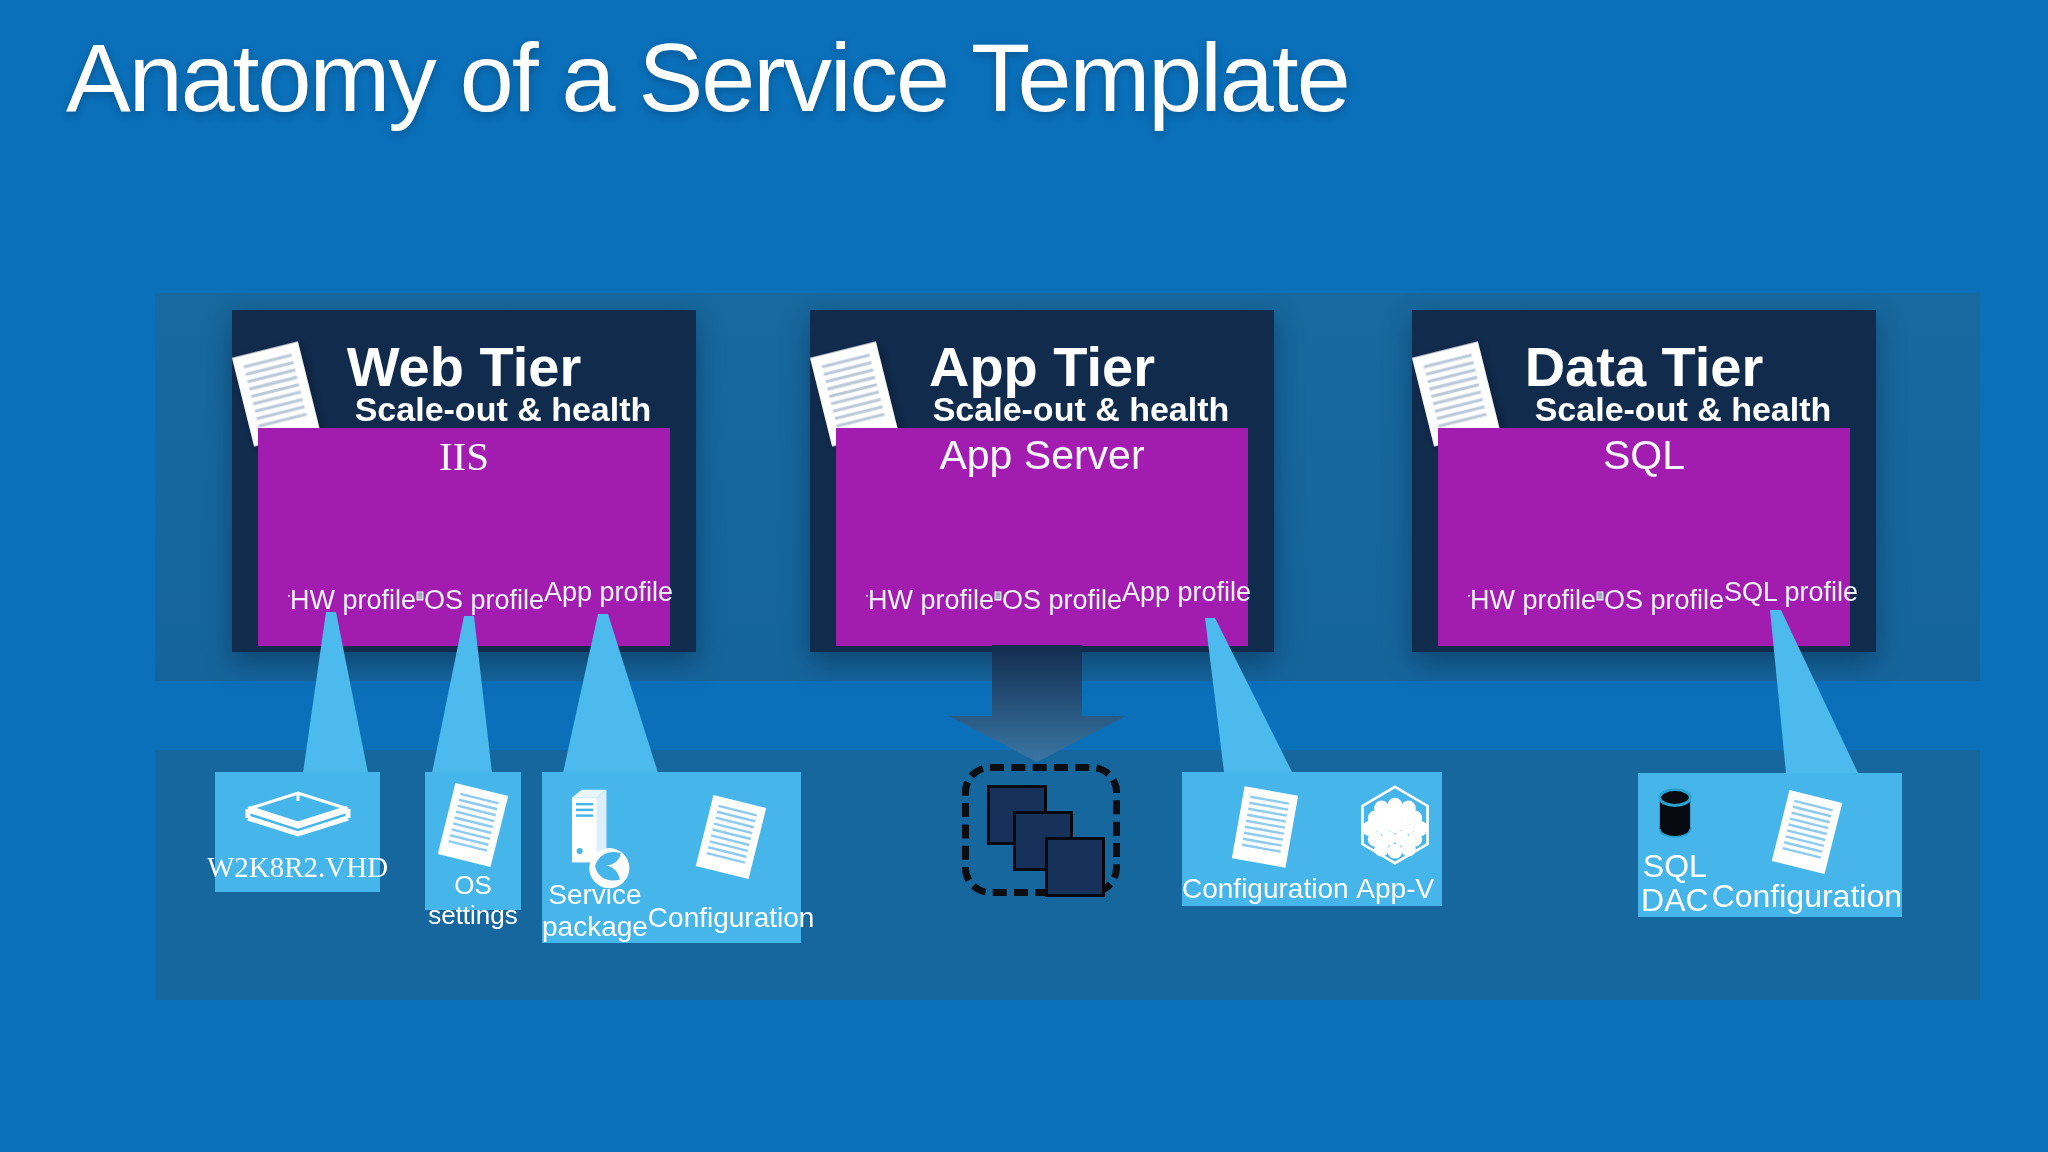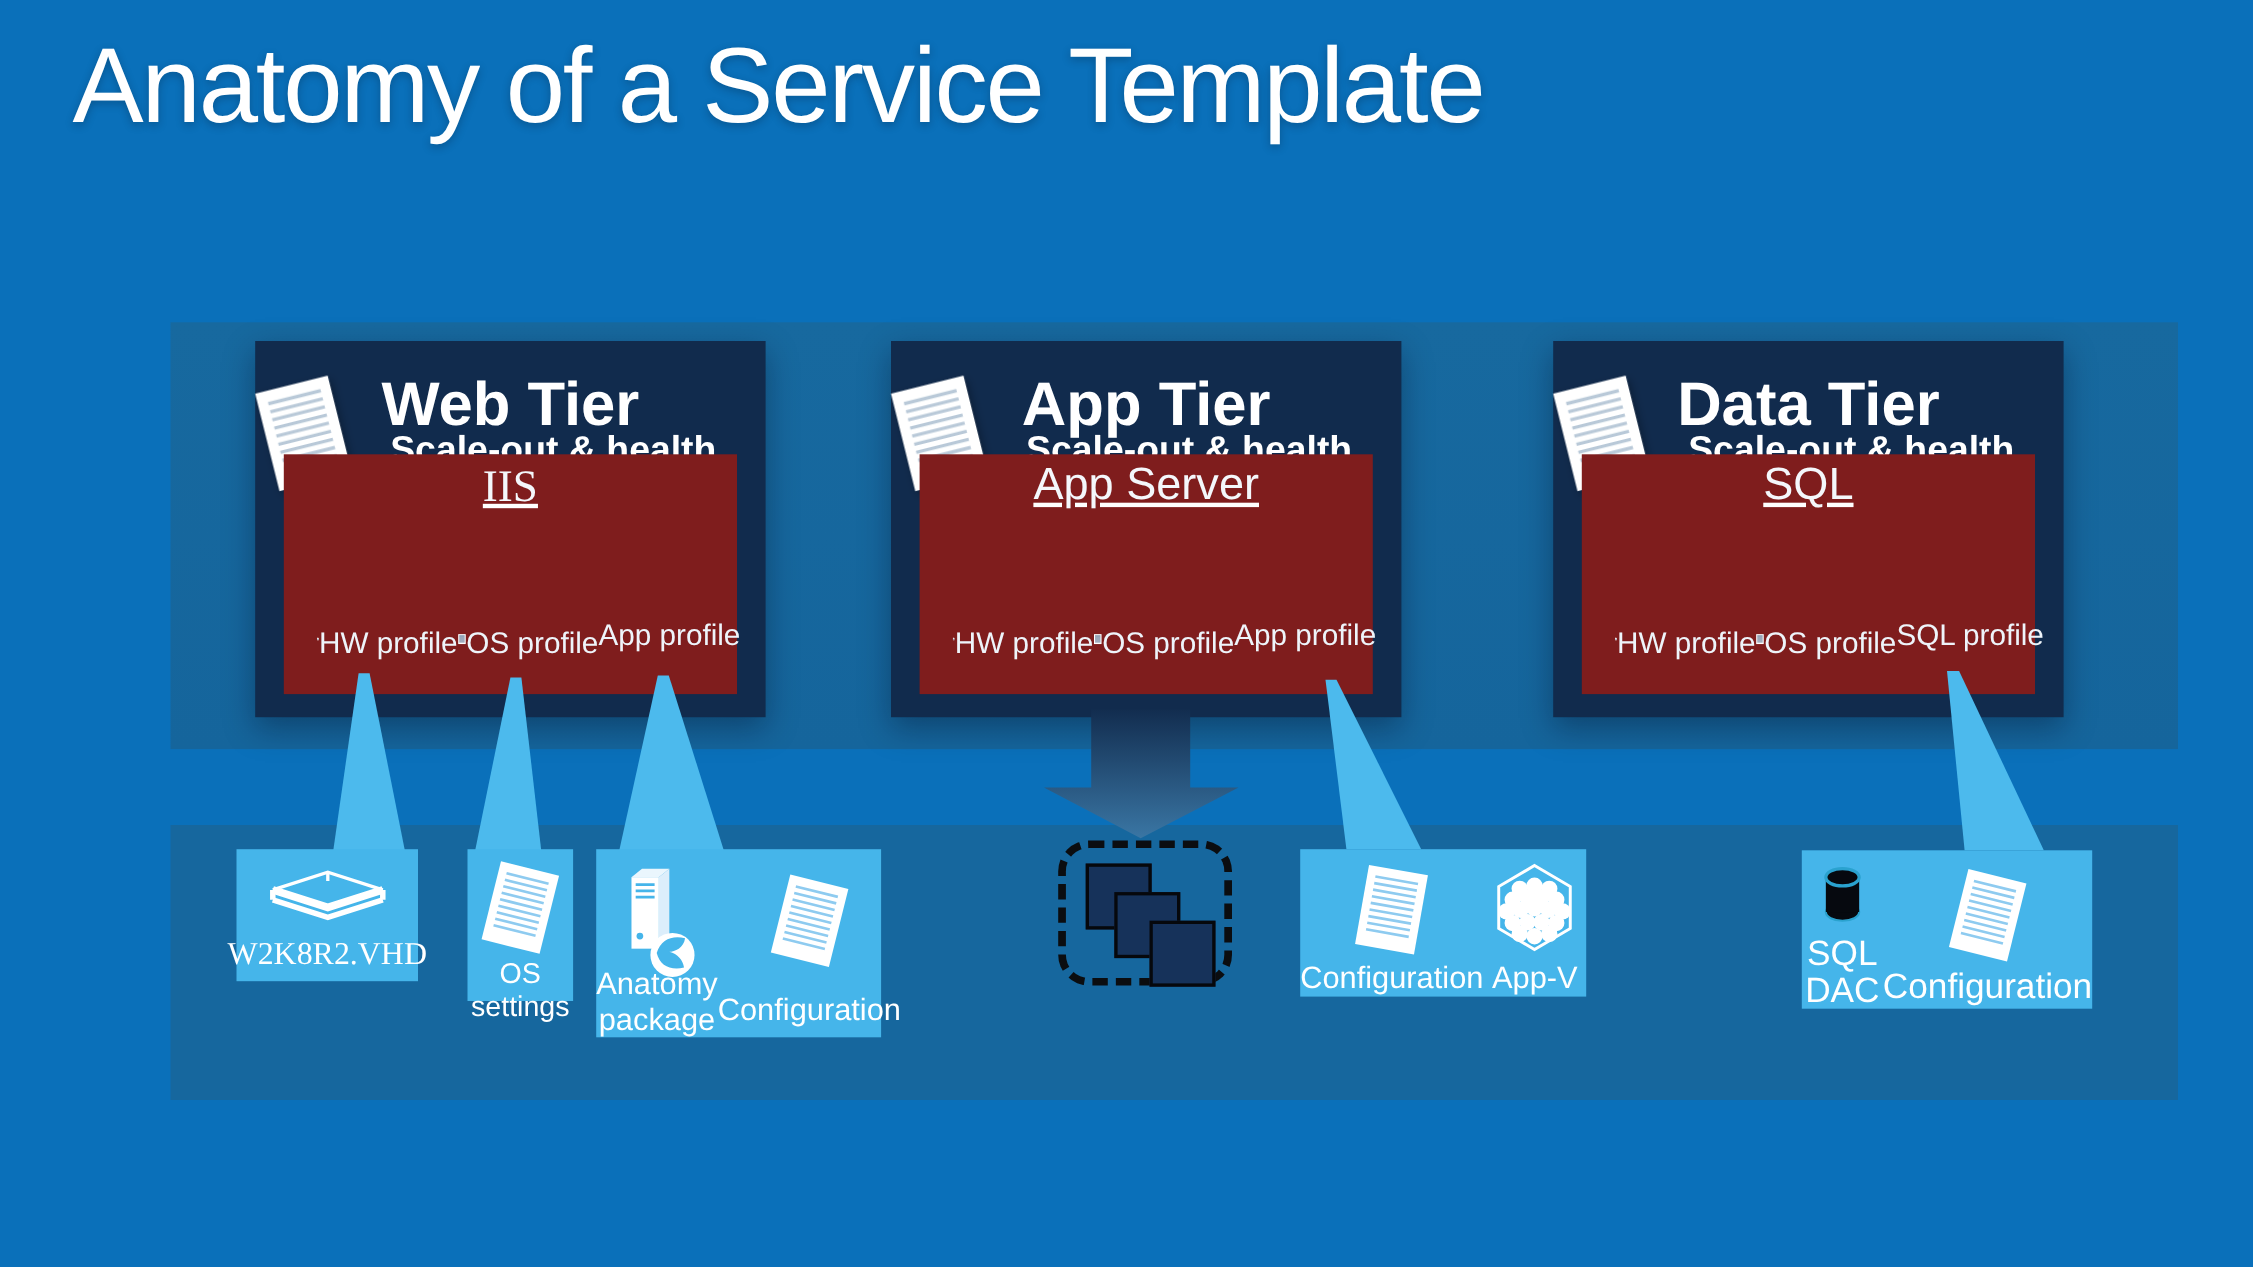--- a/index.html
+++ b/index.html
@@ -50,23 +50,22 @@
   .tier-doc{
     position:absolute;left:6px;top:36px;width:76px;height:96px;
     transform:rotate(-14deg);color:#b9c9d8;
   }
   .tier-doc svg{width:76px;height:96px;filter:drop-shadow(2px 4px 4px rgba(0,0,0,.3));}
   .tier-policy{
     position:absolute;top:80px;left:92px;right:14px;
     text-align:center;font-size:34px;font-weight:700;
   }
   .tier-inner{
-    position:absolute;left:26px;top:103px;right:26px;height:218px;
-    background:#7f1d1d;
-    text-decoration:underline;
+    position:absolute;left:26px;top:118px;right:26px;height:218px;
+    background:#a21caf;
   }
   .runtime{
     margin-top:4px;text-align:center;font-size:41px;font-weight:400;color:#f4f7fb;
   }
   .runtime.serif{font-family:"Liberation Serif", serif;}
   .profiles{
     position:absolute;left:0;bottom:6px;width:100%;
     display:flex;justify-content:space-between;align-items:flex-end;
     padding:0 30px;box-sizing:border-box;
   }
@@ -394,21 +393,21 @@
     </div>
     <div class="a-label">OS settings</div>
   </div>
 
   <div class="abox" id="box-msd">
     <div class="acols">
       <div class="acol">
         <svg class="srv-icon">
             <use href="#sym-server-globe"></use>
           </svg>
-        <div class="a-label" style="margin-top:-14px">Anatomy package</div>
+        <div class="a-label" style="margin-top:-14px">Service package</div>
       </div>
       <div class="acol acol2">
         <div class="doc-sm tilt14">
           <svg viewBox="0 0 64 82">
               <use href="#sym-doc-tilted"></use>
             </svg>
         </div>
         <div class="a-label">Configuration</div>
       </div>
     </div>

